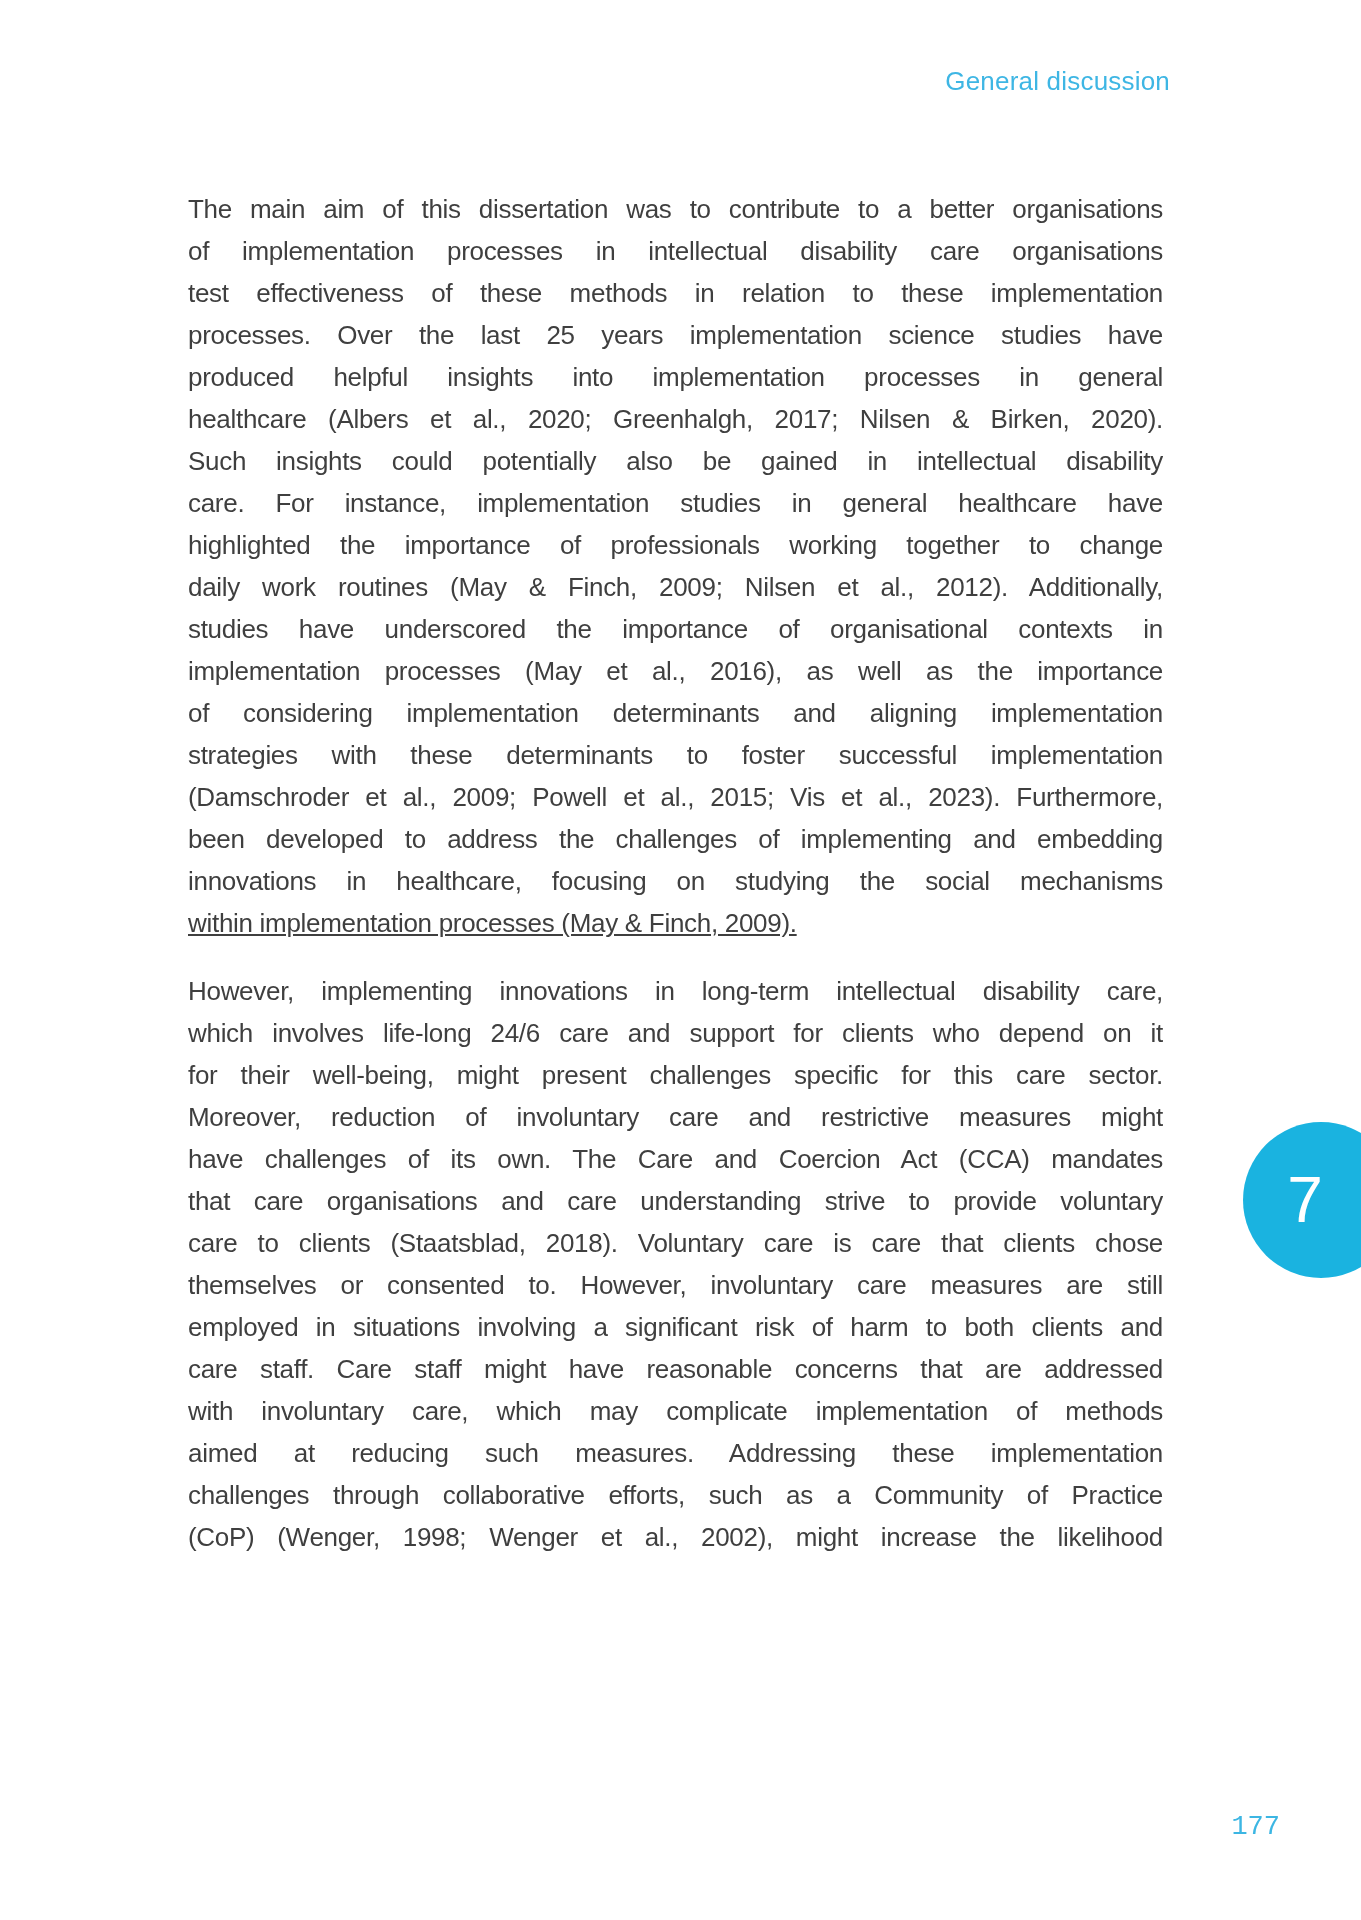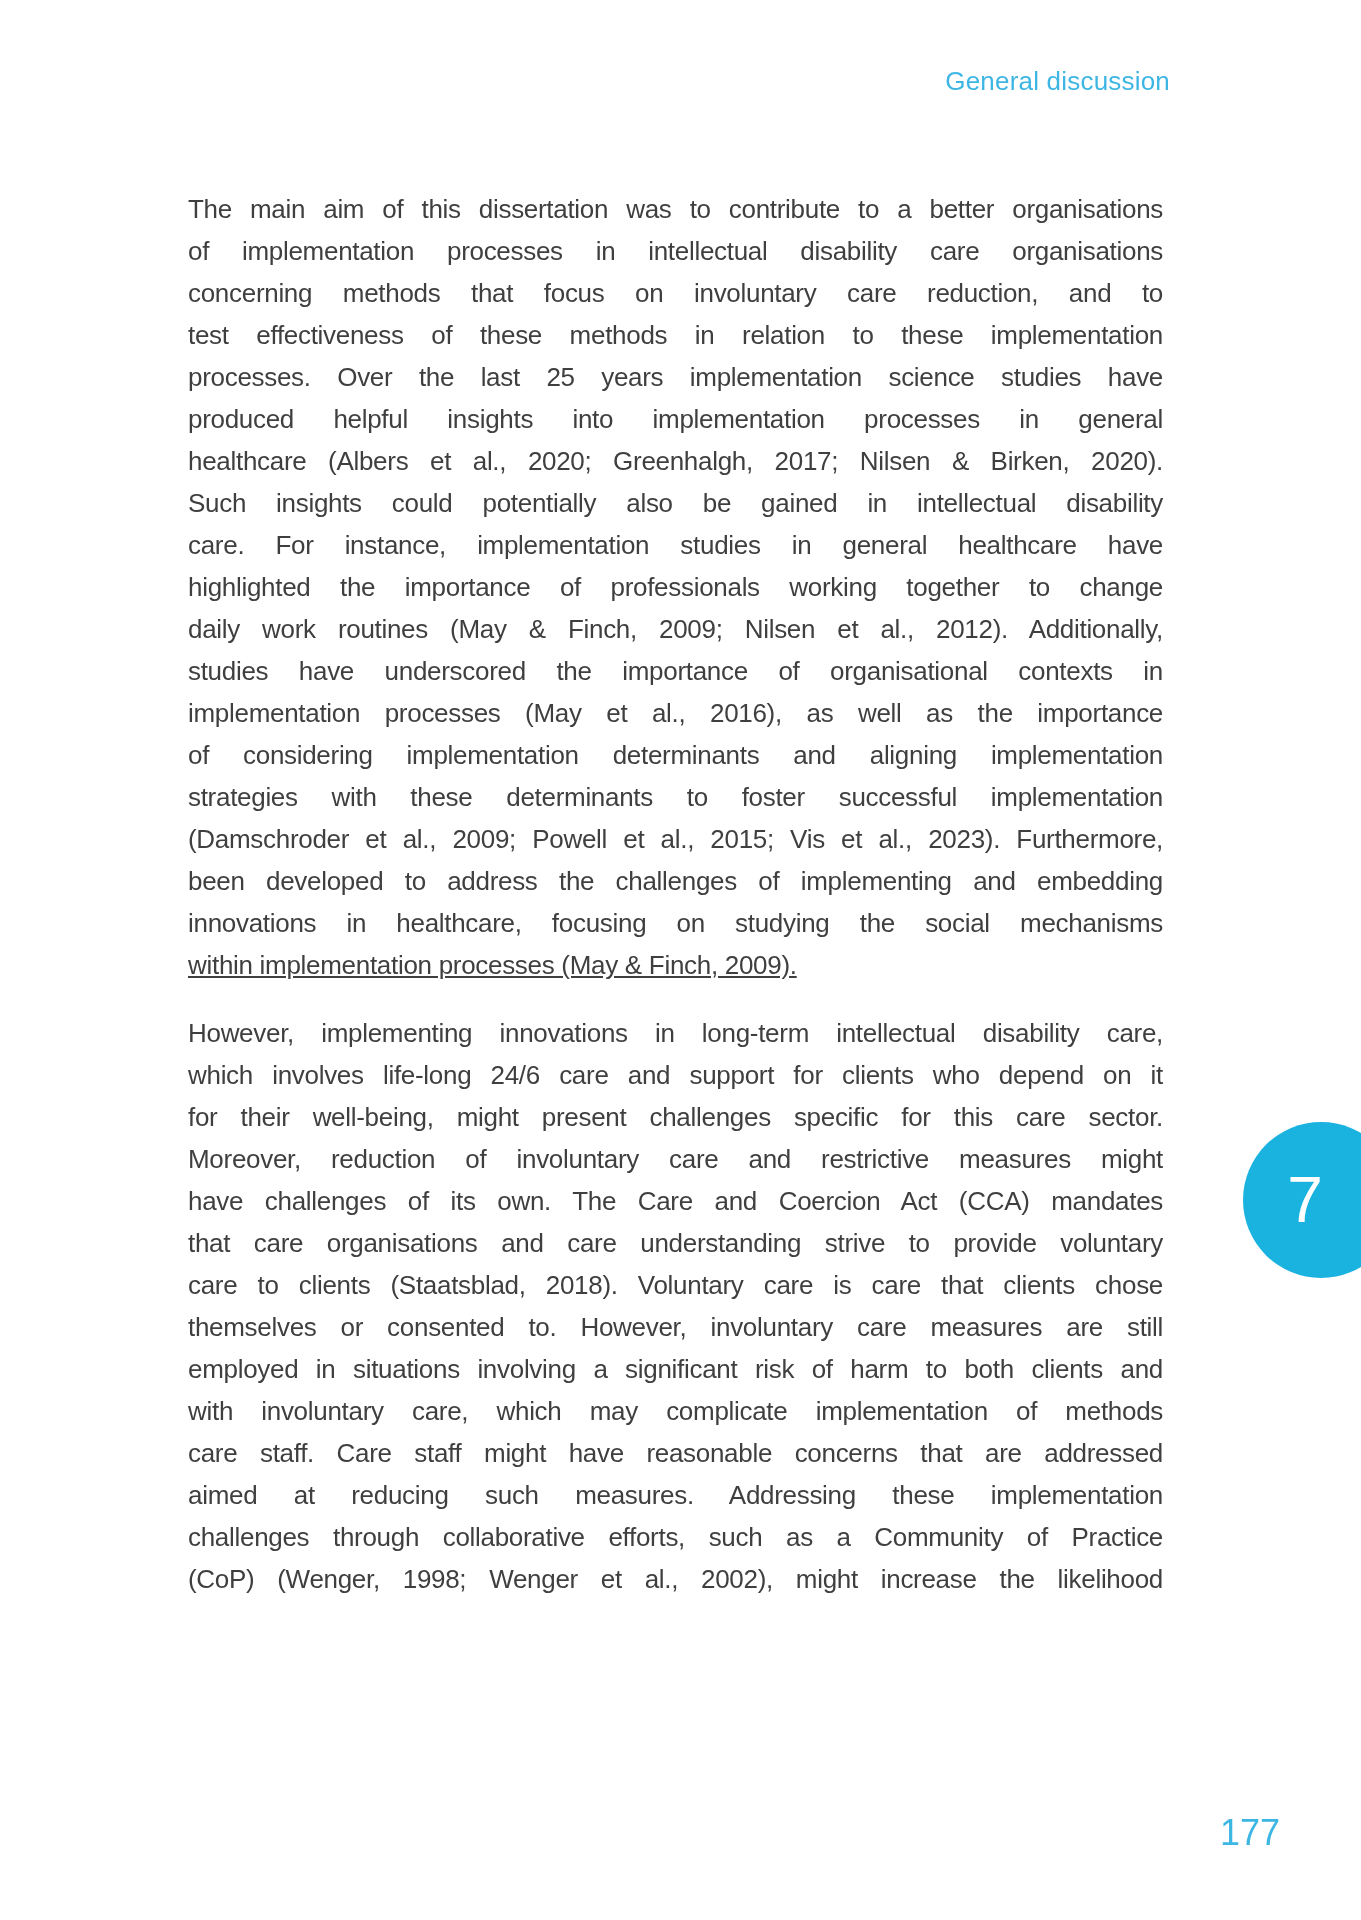--- a/index.html
+++ b/index.html
@@ -72,36 +72,36 @@
     color: #ffffff;
     font-size: 64px;
     line-height: 1;
     transform: translateX(-16px);
   }
 
   .page-number {
     position: absolute;
     top: 1812px;
     right: 81px;
-    font-size: 36px;
+    font-size: 27px;
     color: var(--accent-page-number);
+    font-family: Liberation Mono, monospace;
   }
 </style>
 </head>
 <body>
 
 <div class="page">
 
   <div class="running-header">General discussion</div>
 
   <main class="content-column">
       <div class="paragraph">
         <div class="line">The main aim of this dissertation was to contribute to a better organisations</div>
         <div class="line">of implementation processes in intellectual disability care organisations</div>
-        <div class="line">concerning methods that focus on involuntary care reduction, and to</div>
         <div class="line">test effectiveness of these methods in relation to these implementation</div>
         <div class="line">processes. Over the last 25 years implementation science studies have</div>
         <div class="line">produced helpful insights into implementation processes in general</div>
         <div class="line">healthcare (Albers et al., 2020; Greenhalgh, 2017; Nilsen &amp; Birken, 2020).</div>
         <div class="line">Such insights could potentially also be gained in intellectual disability</div>
         <div class="line">care. For instance, implementation studies in general healthcare have</div>
         <div class="line">highlighted the importance of professionals working together to change</div>
         <div class="line">daily work routines (May &amp; Finch, 2009; Nilsen et al., 2012). Additionally,</div>
         <div class="line">studies have underscored the importance of organisational contexts in</div>
         <div class="line">implementation processes (May et al., 2016), as well as the importance</div>
@@ -115,22 +115,22 @@
       <div class="paragraph">
         <div class="line">However, implementing innovations in long-term intellectual disability care,</div>
         <div class="line">which involves life-long 24/6 care and support for clients who depend on it</div>
         <div class="line">for their well-being, might present challenges specific for this care sector.</div>
         <div class="line">Moreover, reduction of involuntary care and restrictive measures might</div>
         <div class="line">have challenges of its own. The Care and Coercion Act (CCA) mandates</div>
         <div class="line">that care organisations and care understanding strive to provide voluntary</div>
         <div class="line">care to clients (Staatsblad, 2018). Voluntary care is care that clients chose</div>
         <div class="line">themselves or consented to. However, involuntary care measures are still</div>
         <div class="line">employed in situations involving a significant risk of harm to both clients and</div>
+        <div class="line">care staff. Care staff might have reasonable concerns that are addressed</div>
         <div class="line">with involuntary care, which may complicate implementation of methods</div>
-        <div class="line">care staff. Care staff might have reasonable concerns that are addressed</div>
         <div class="line">aimed at reducing such measures. Addressing these implementation</div>
         <div class="line">challenges through collaborative efforts, such as a Community of Practice</div>
         <div class="line">(CoP) (Wenger, 1998; Wenger et al., 2002), might increase the likelihood</div>
       </div>
     </main>
 
   <div class="chapter-badge">
     <span class="chapter-number">7</span>
   </div>
 

